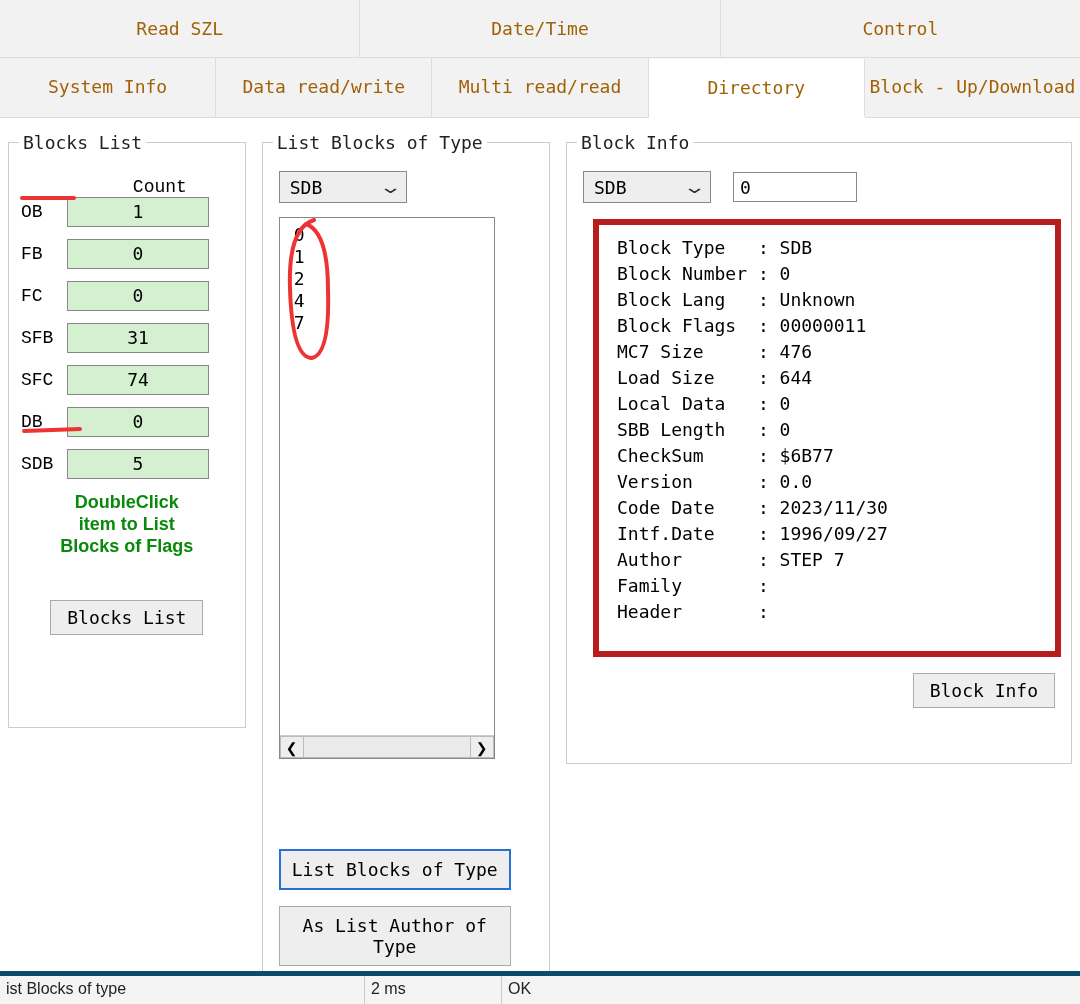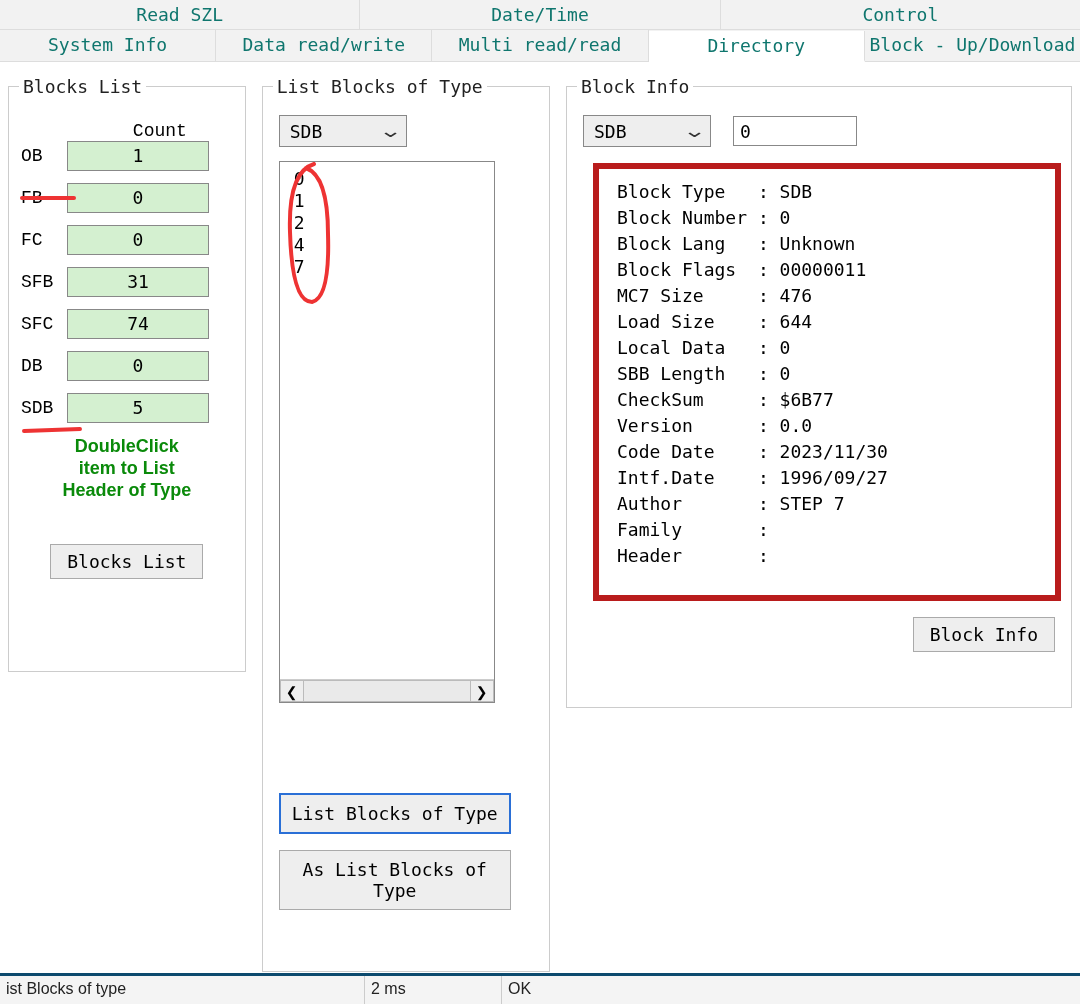--- a/index.html
+++ b/index.html
@@ -14,24 +14,24 @@
     overflow: hidden;
   }
   .tabs-row {
     display: flex;
     background: #f2f2f2;
     border-bottom: 1px solid #ddd;
   }
   .tab {
     flex: 1;
     text-align: center;
-    padding: 4px 0;
-    font-family: "Consolas", monospace;
-    font-size: 18px;
-    color: #0f766e;
+    padding: 18px 0;
+    font-family: "Consolas", monospace;
+    font-size: 18px;
+    color: #a16207;
     border-right: 1px solid #ddd;
     cursor: pointer;
     background: #f2f2f2;
   }
   .tab:last-child { border-right: none; }
   .tabs-row.second .tab.active {
     background: #fff;
     border-bottom: 2px solid #fff;
     position: relative;
     top: 1px;
@@ -251,21 +251,21 @@
   }
 
   
   .status-bar {
     position: absolute;
     bottom: 0;
     left: 0;
     right: 0;
     height: 28px;
     background: #f4f4f4;
-    border-top: 3px solid #0c4a6e;
+    border-top: 5px solid #0c4a6e;
     display: flex;
     font-family: Arial, sans-serif;
     font-size: 16px;
     color: #222;
   }
   .status-cell {
     border-right: 1px solid #ccc;
     padding: 4px 10px 0 6px;
     height: 100%;
   }
@@ -324,21 +324,21 @@
         <div class="bl-val">0</div>
       </div>
       <div class="bl-row">
         <div class="bl-label">SDB</div>
         <div class="bl-val">5</div>
       </div>
 
       <div class="hint">
         <span>DoubleClick</span><br>
         <span>item to List</span><br>
-        <span>Header of Type</span>
+        <span>Blocks of Flags</span>
       </div>
 
       <div class="btn-wrap">
         <button class="btn">Blocks List</button>
       </div>
     </fieldset>
 
     <fieldset class="list-panel">
       <legend>List Blocks of Type</legend>
 
@@ -360,21 +360,21 @@
         </svg>
         <div class="hscroll">
           <div class="arrow">❮</div>
           <div class="track"></div>
           <div class="arrow">❯</div>
         </div>
       </div>
 
       <div class="bottom-btns">
         <button class="btn btn-wide btn-highlight">List Blocks of Type</button>
-        <button class="btn btn-wide">As List Blocks of Type</button>
+        <button class="btn btn-wide">As List Author of Type</button>
       </div>
     </fieldset>
 
     <fieldset class="info-panel">
       <legend>Block Info</legend>
 
       <div class="info-top">
         <div class="select" style="margin:0">
           <span>SDB</span>
           <span class="chev">⌄</span>

